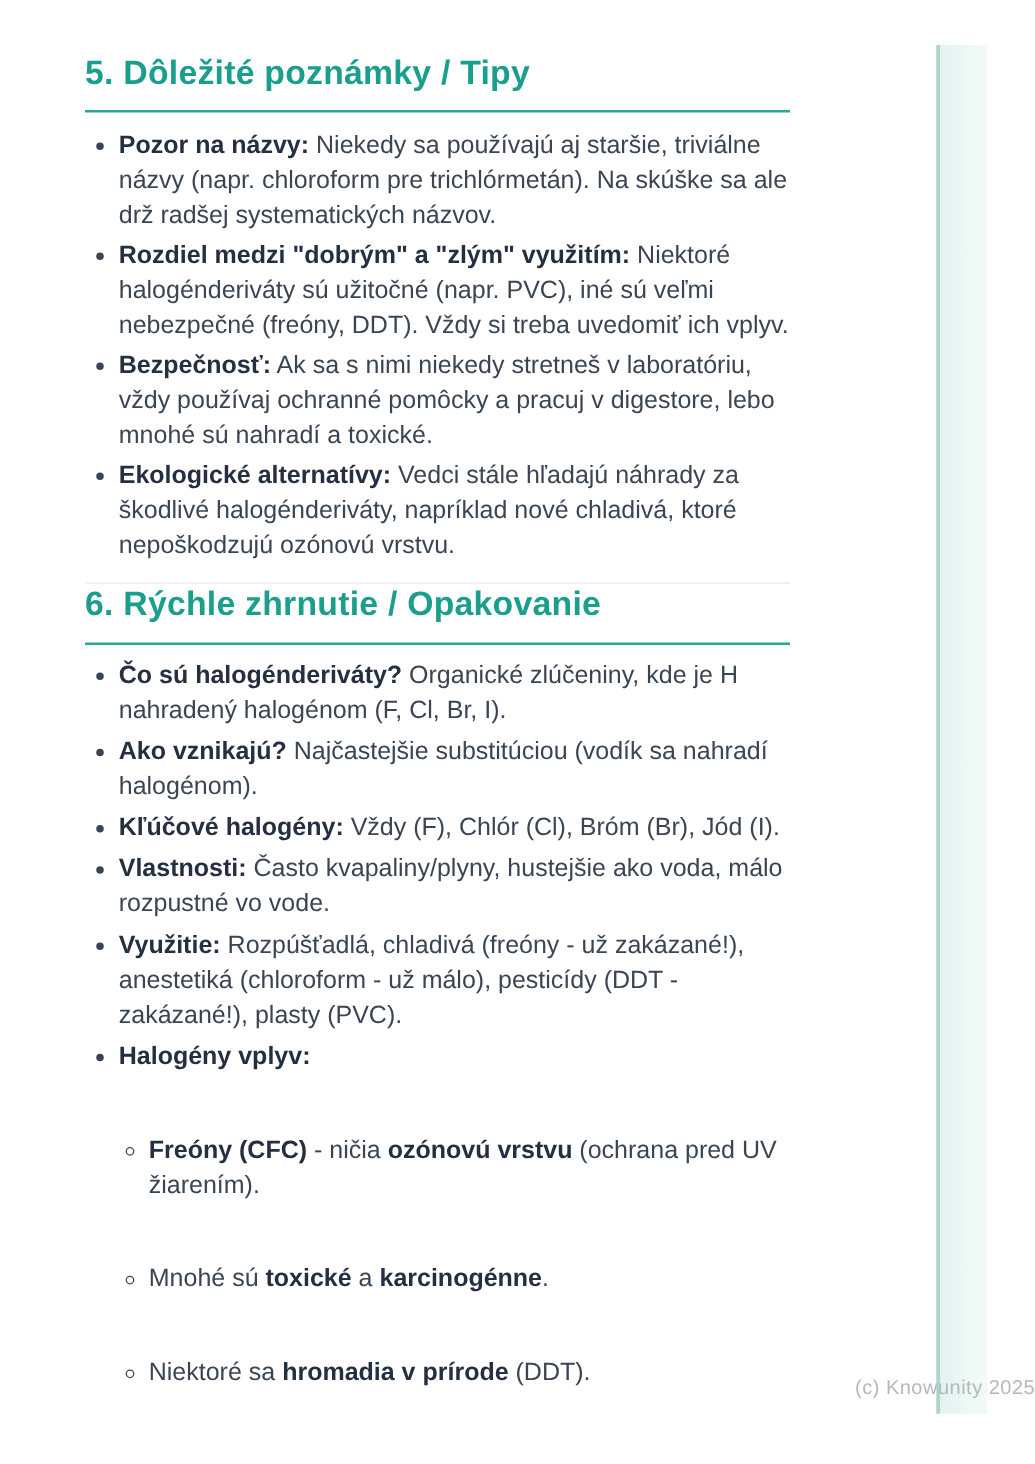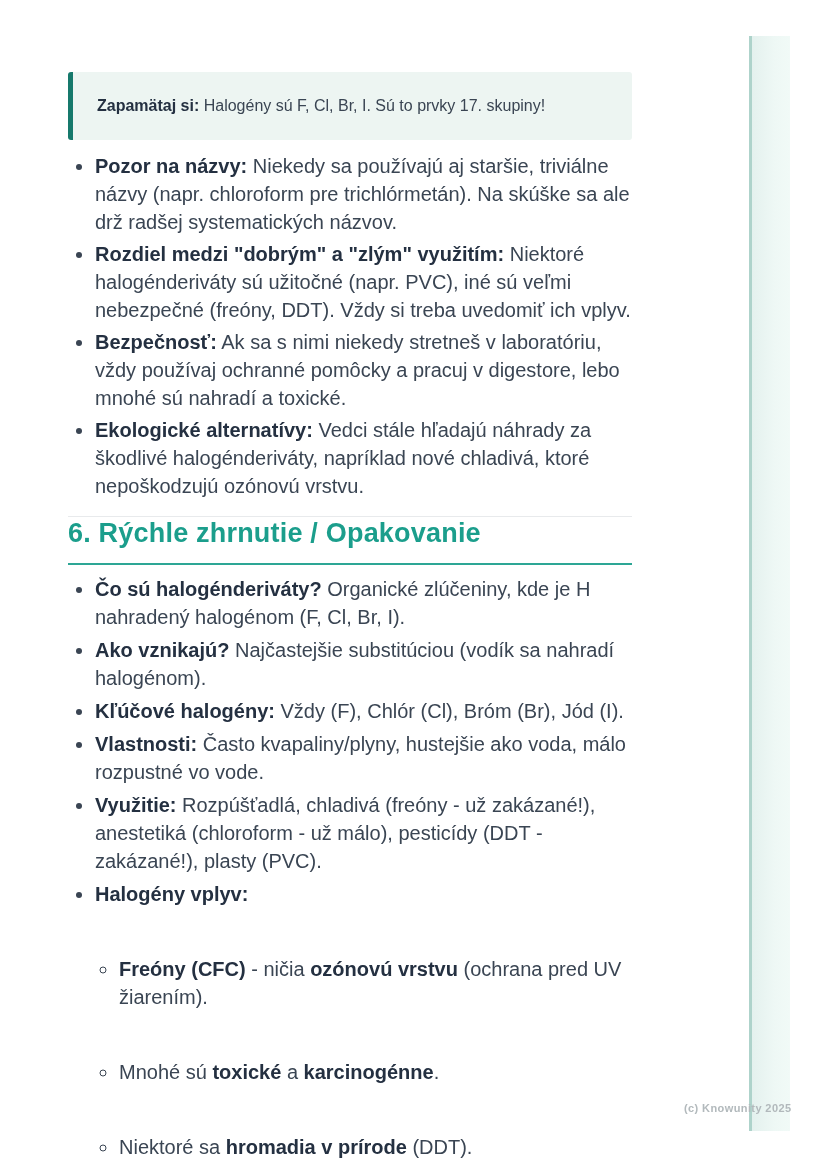--- a/index.html
+++ b/index.html
@@ -91,42 +91,39 @@
     top: 36px;
     width: 41px;
     height: 1095px;
     background: linear-gradient(90deg, #e4f1ee 0%, #eef8f5 60%, #f1faf7 100%);
     border-left: 3px solid #aed3cb;
   }
   .watermark {
     position: absolute;
     left: 684px;
     top: 1102px;
-    font-size: 11px;
+    font-size: 16px;
     letter-spacing: 0.4px;
     color: #b2b9bc;
     z-index: 5;
     white-space: nowrap;
-    font-weight: bold;
   }
 </style>
 </head>
 <body>
 
 <div class="page">
 
   <div class="edge-strip"></div>
   <div class="watermark">(c) Knowunity 2025</div>
 
   <div class="content">
 
+    <h2 class="section-title">5. Dôležité poznámky / Tipy</h2>
 
-    <div class="callout">
-      <strong>Zapamätaj si:</strong><span> Halogény sú F, Cl, Br, I. Sú to prvky 17. skupiny!</span>
-    </div>
 
     <ul class="main-list">
       <li><strong>Pozor na názvy:</strong><span> Niekedy sa používajú aj staršie, triviálne názvy (napr. chloroform pre trichlórmetán). Na skúške sa ale drž radšej systematických názvov.</span></li>
       <li><strong>Rozdiel medzi "dobrým" a "zlým" využitím:</strong><span> Niektoré halogénderiváty sú užitočné (napr. PVC), iné sú veľmi nebezpečné (freóny, DDT). Vždy si treba uvedomiť ich vplyv.</span></li>
       <li><strong>Bezpečnosť:</strong><span> Ak sa s nimi niekedy stretneš v laboratóriu, vždy používaj ochranné pomôcky a pracuj v digestore, lebo mnohé sú nahradí a toxické.</span></li>
       <li><strong>Ekologické alternatívy:</strong><span> Vedci stále hľadajú náhrady za škodlivé halogénderiváty, napríklad nové chladivá, ktoré nepoškodzujú ozónovú vrstvu.</span></li>
     </ul>
 
     <hr class="section-divider">
 

